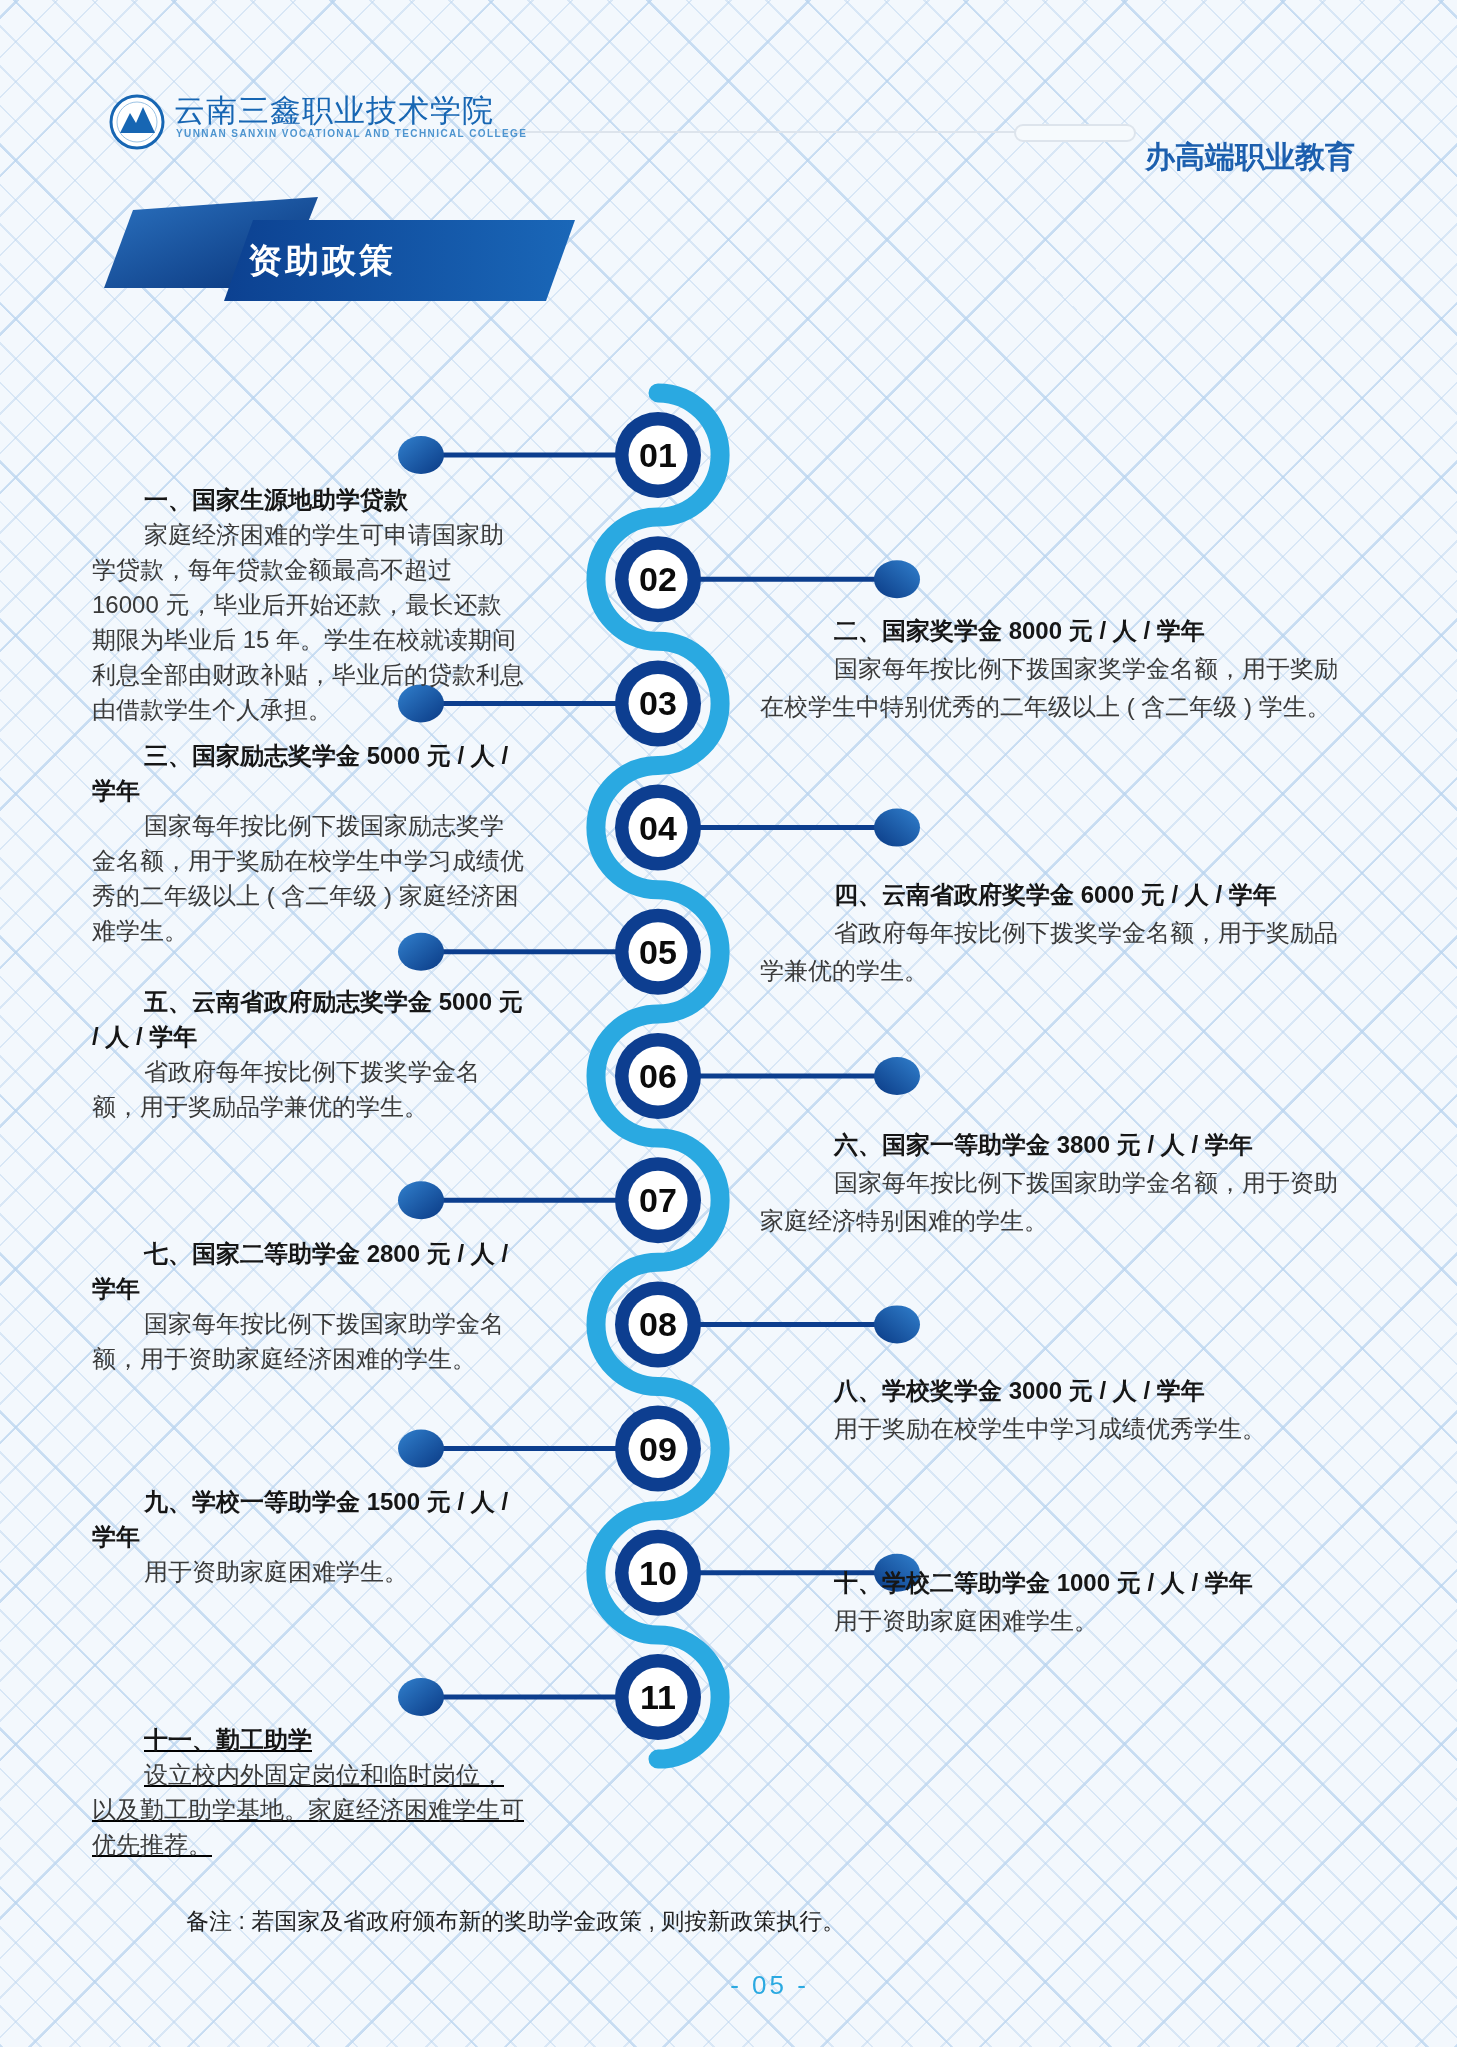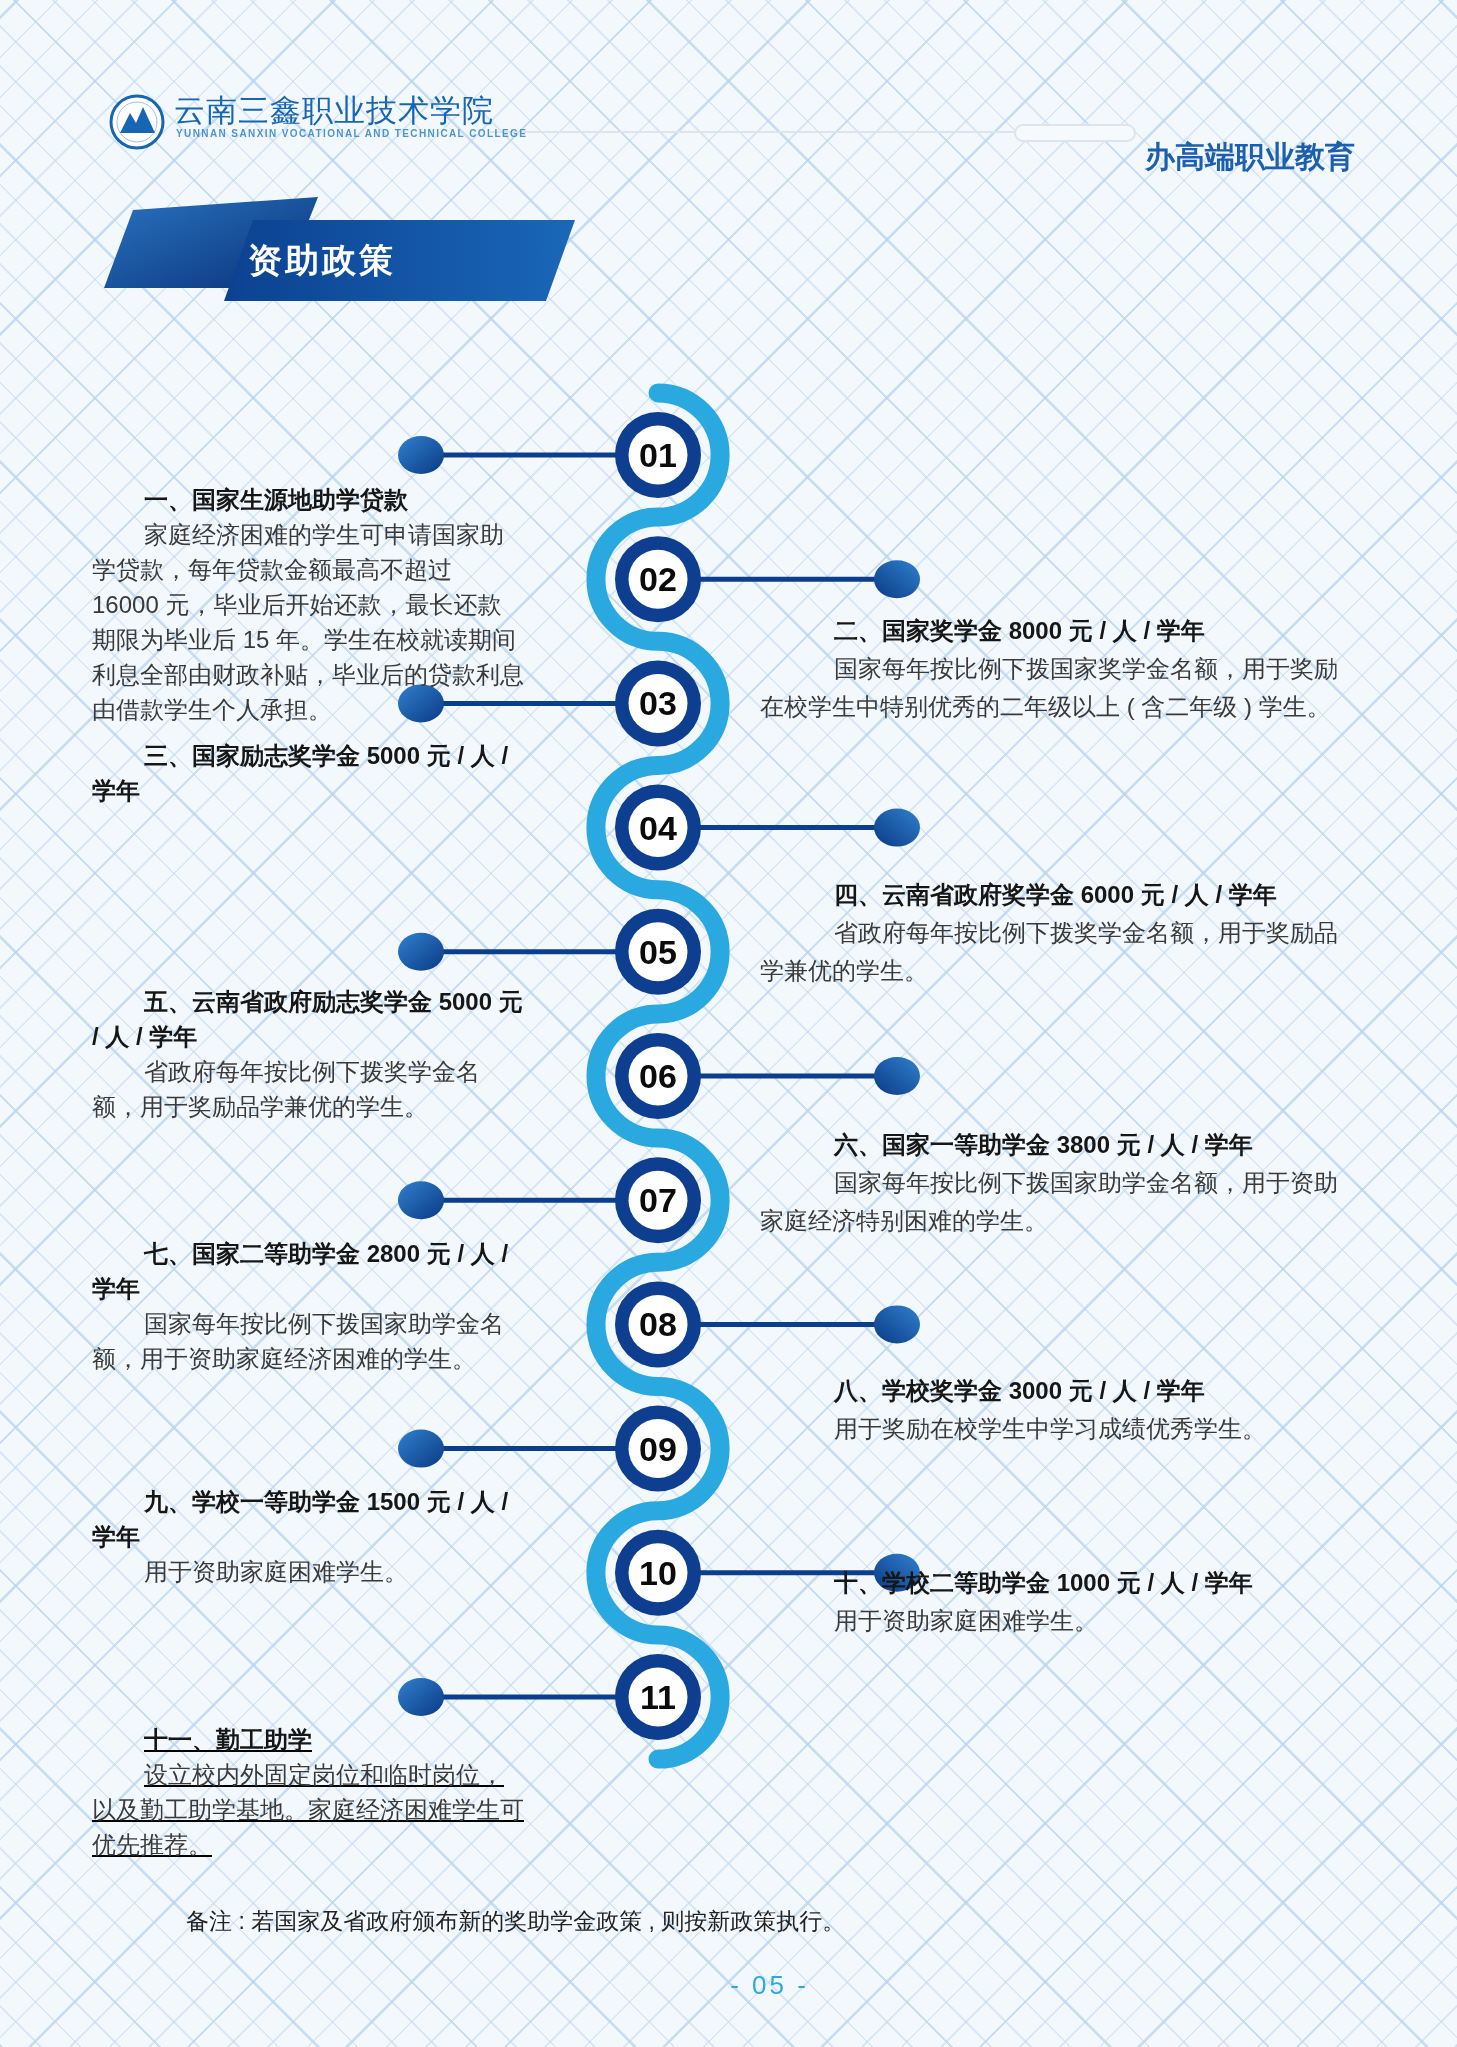--- a/index.html
+++ b/index.html
@@ -143,20 +143,21 @@
       <div class="item left" style="top: 482px;">
         <div class="ihead">一、国家生源地助学贷款</div>
         <div class="ibody">家庭经济困难的学生可申请国家助学贷款，每年贷款金额最高不超过 16000 元，毕业后开始还款，最长还款期限为毕业后 15 年。学生在校就读期间利息全部由财政补贴，毕业后的贷款利息由借款学生个人承担。</div>
       </div>
       <div class="item right" style="top: 612px;">
         <div class="ihead">二、国家奖学金 8000 元 / 人 / 学年</div>
         <div class="ibody">国家每年按比例下拨国家奖学金名额，用于奖励在校学生中特别优秀的二年级以上 ( 含二年级 ) 学生。</div>
       </div>
       <div class="item left" style="top: 738px;">
         <div class="ihead">三、国家励志奖学金 5000 元 / 人 / 学年</div>
+        <div class="ibody">国家每年按比例下拨国家励志奖学金名额，用于奖励在校学生中学习成绩优秀的二年级以上 ( 含二年级 ) 家庭经济困难学生。</div>
       </div>
       <div class="item right" style="top: 876px;">
         <div class="ihead">四、云南省政府奖学金 6000 元 / 人 / 学年</div>
         <div class="ibody">省政府每年按比例下拨奖学金名额，用于奖励品学兼优的学生。</div>
       </div>
       <div class="item left" style="top: 984px;">
         <div class="ihead">五、云南省政府励志奖学金 5000 元 / 人 / 学年</div>
         <div class="ibody">省政府每年按比例下拨奖学金名额，用于奖励品学兼优的学生。</div>
       </div>
       <div class="item right" style="top: 1126px;">

